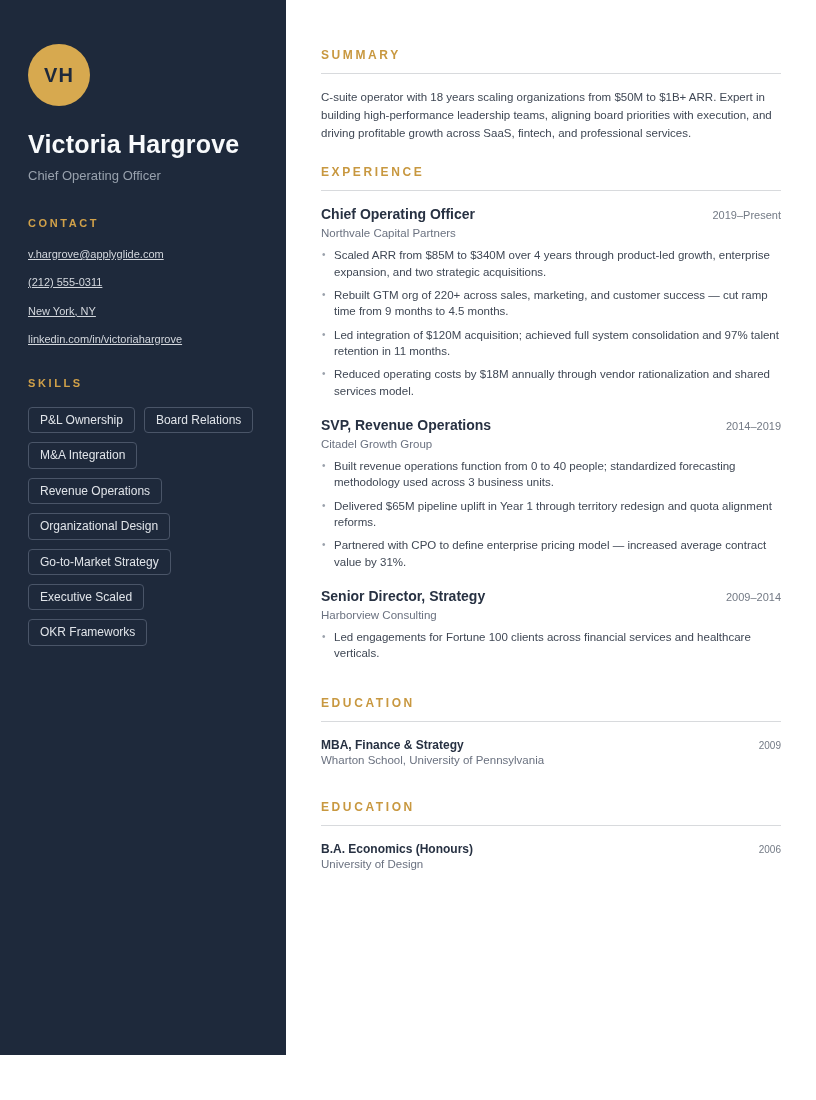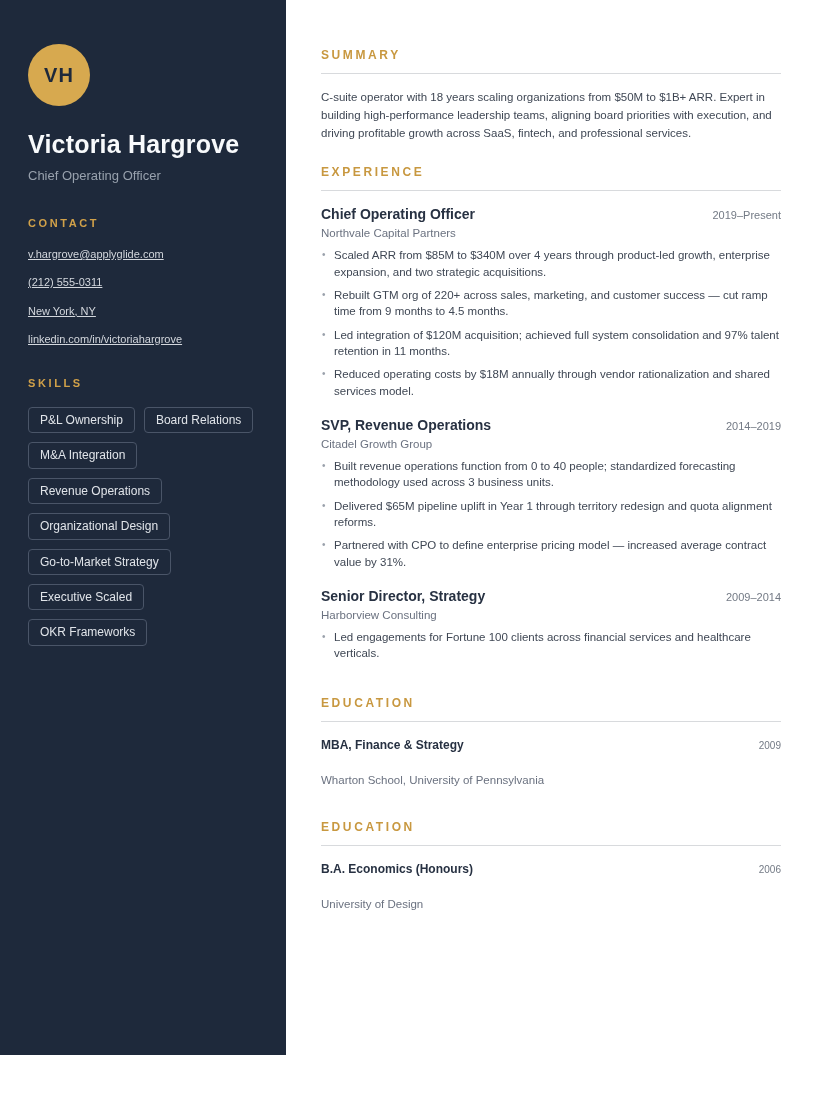--- a/index.html
+++ b/index.html
@@ -59,21 +59,21 @@
     line-height:1.42; margin-bottom:7px;
   }
   .job-bullets li::before {
     content:"\2022"; position:absolute; left:1px; top:0;
     color:#9aa1ab; font-size:10px; line-height:1.6;
   }
   .edu-section { margin-top:34px; }
   .edu-row { display:flex; justify-content:space-between; align-items:baseline; margin-top:16px; }
   .edu-degree { font-size:12px; font-weight:bold; color:#273142; }
   .edu-year { font-size:10px; color:#737a85; }
-  .edu-school { margin-top:22px; font-size:11.5px; color:#6b7280; }
+  .edu-school { margin-top:2px; font-size:11.5px; color:#6b7280; }
 </style>
 </head>
 <body>
 
 <div class="page">
 
   <aside class="sidebar">
     <div class="avatar">
       <span>VH</span>
     </div>

